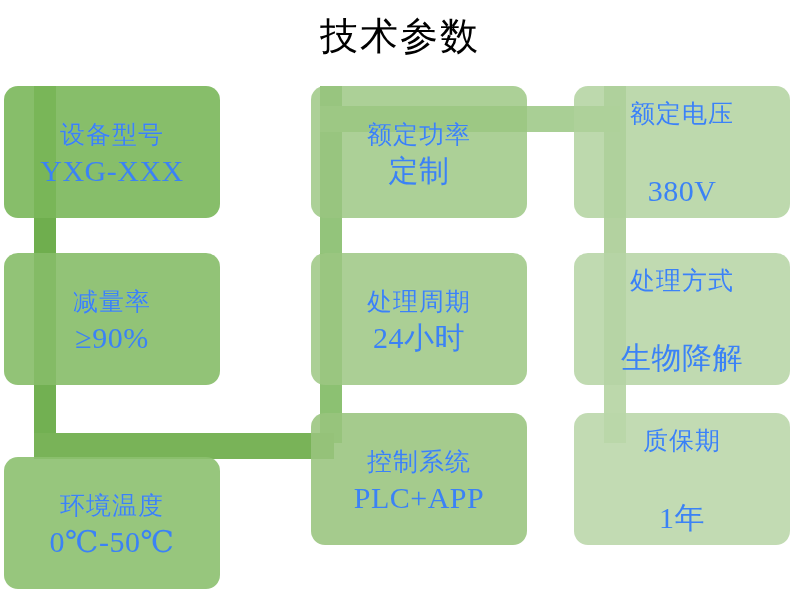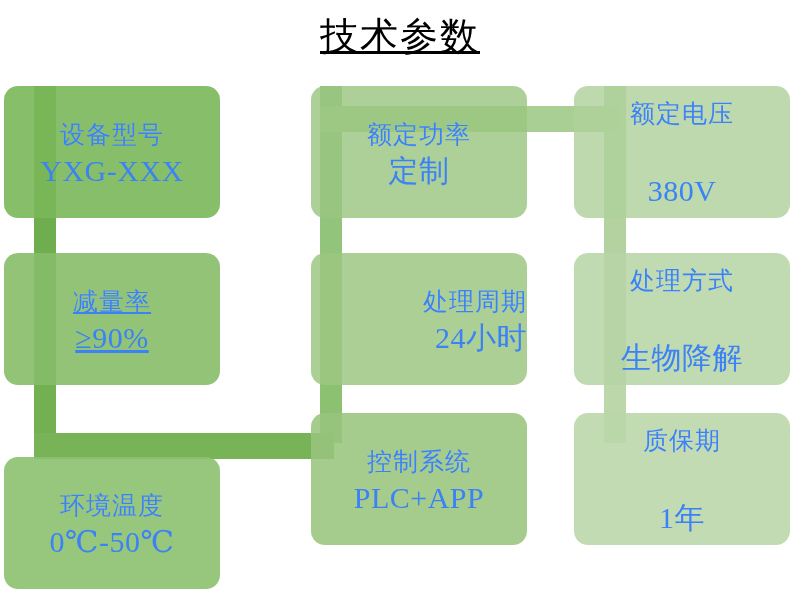--- a/index.html
+++ b/index.html
@@ -29,21 +29,20 @@
     left: 0;
     top: 8px;
     width: 800px;
     text-align: center;
     font-size: 38px;
     line-height: 56px;
     color: #000000;
     font-family: "DejaVu Serif", "Liberation Serif", serif;
     letter-spacing: 2px;
     white-space: nowrap;
-    text-decoration: underline;
   }
 
   
   #diagram {
     position: absolute;
     left: 0;
     top: 72px;
     width: 800px;
     height: 490px;
   }
@@ -127,26 +126,26 @@
     <div class="card col2 row1" style="background:rgba(154,198,128,0.82);">
       <div class="c-title">额定功率</div>
       <div class="c-value">定制</div>
     </div>
 
     <div class="card col3 row1" style="background:rgba(175,209,155,0.82);">
       <div class="c-title">额定电压</div>
       <div class="c-value">380V</div>
     </div>
 
-    <div class="card col1 row2" style="background:rgba(134,189,104,0.90);text-decoration:underline;">
+    <div class="card col1 row2" style="background:rgba(134,189,104,0.90);">
       <div class="c-title">减量率</div>
       <div class="c-value">≥90%</div>
     </div>
 
-    <div class="card col2 row2" style="background:rgba(156,199,130,0.85);align-items:flex-end;">
+    <div class="card col2 row2" style="background:rgba(156,199,130,0.85);">
       <div class="c-title">处理周期</div>
       <div class="c-value">24小时</div>
     </div>
 
     <div class="card col3 row2" style="background:rgba(181,212,163,0.85);">
       <div class="c-title">处理方式</div>
       <div class="c-value">生物降解</div>
     </div>
 
     <div class="card col1 row3" style="background:rgba(140,192,111,0.90);margin-top:44px;">

